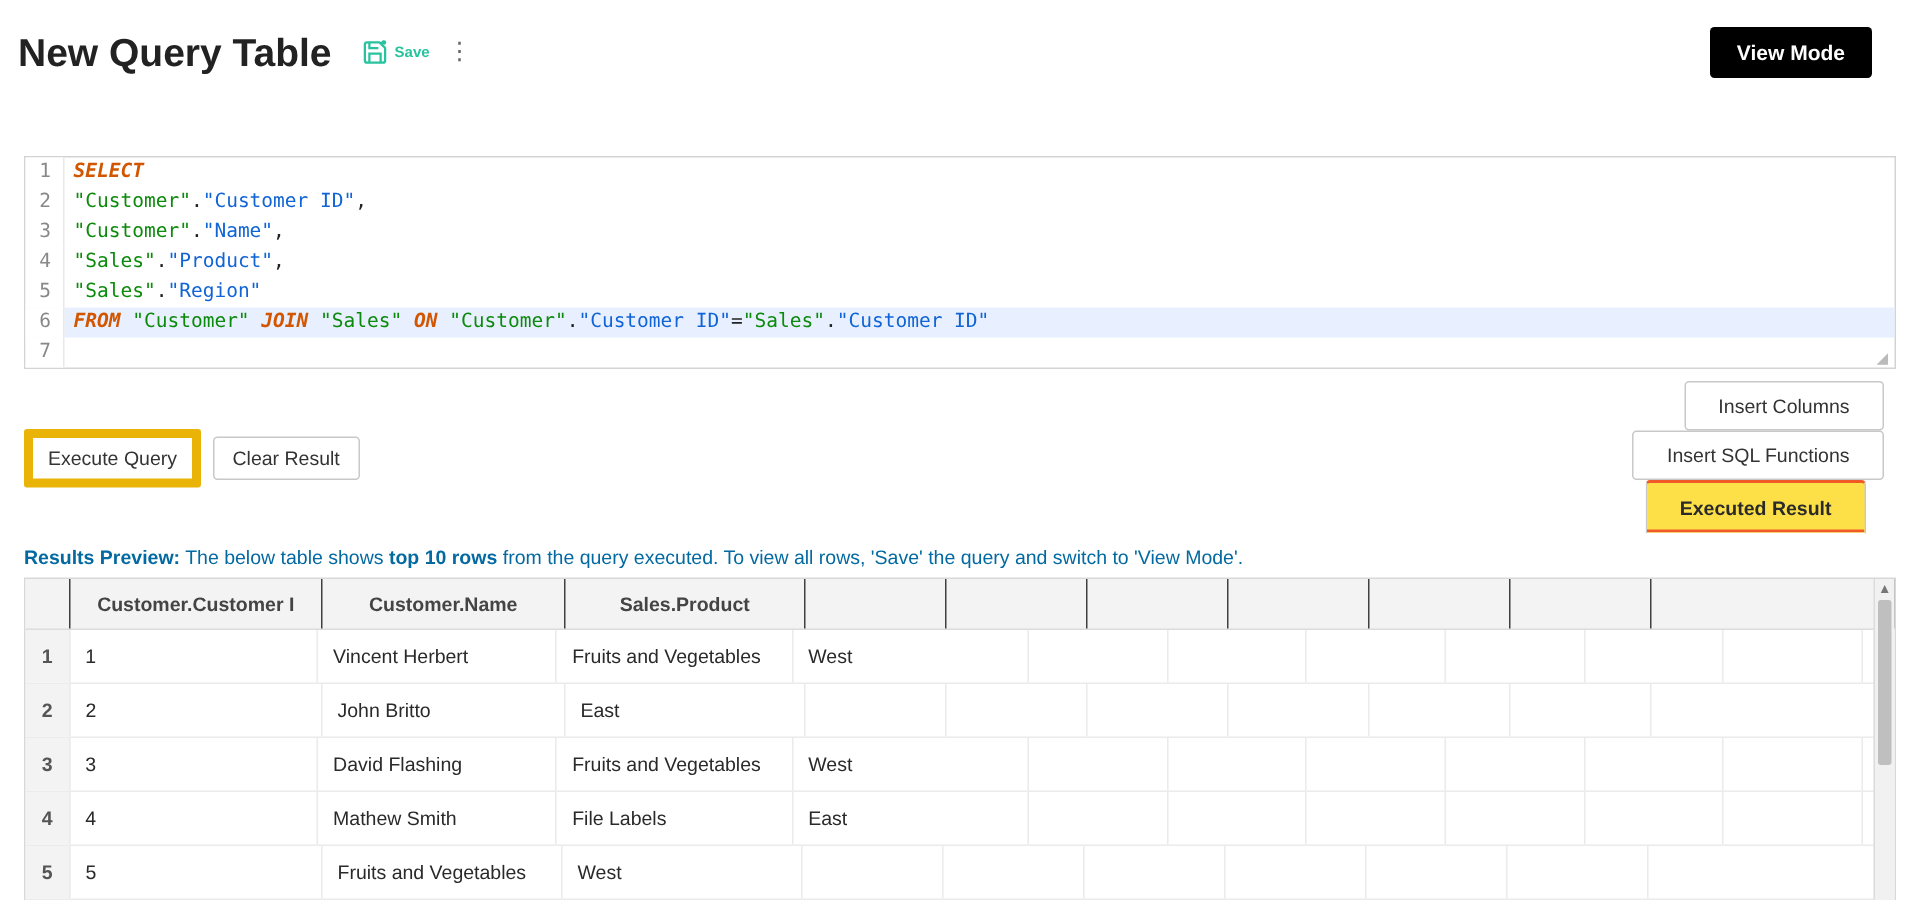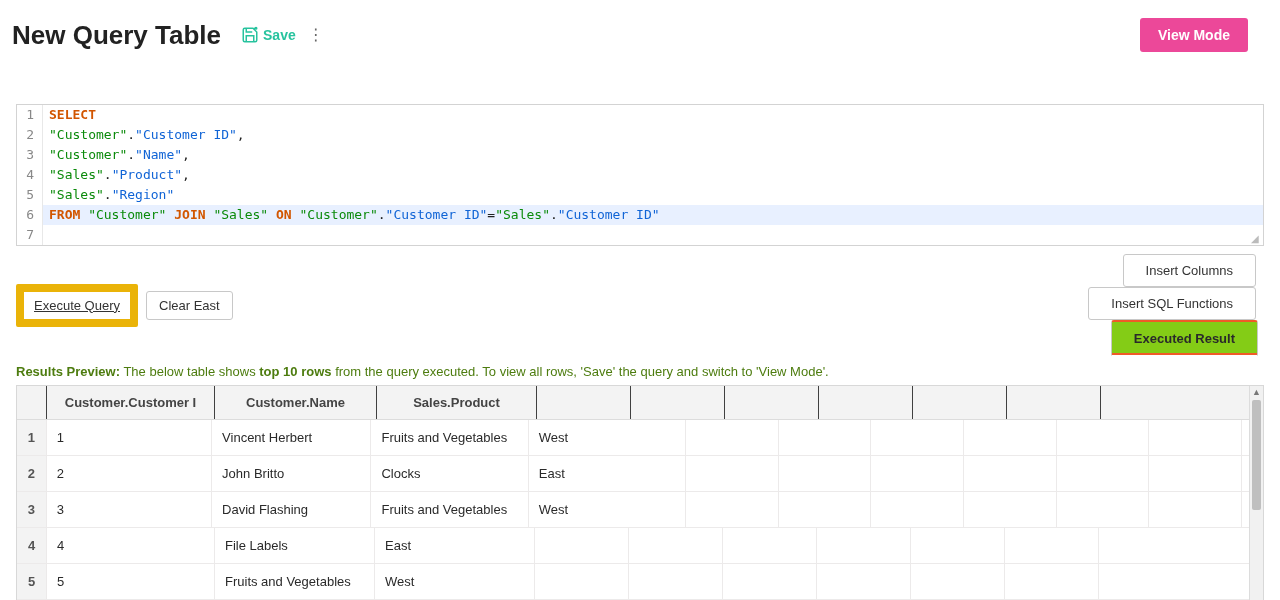--- a/index.html
+++ b/index.html
@@ -20,34 +20,34 @@
     font-size: 26px;
     font-weight: 700;
     color: #222;
     margin-right: 20px;
   }
   .save-group {
     display: inline-flex;
     align-items: center;
     color: #27c39e;
     font-weight: 600;
-    font-size: 14px;
+    font-size: 10px;
     cursor: pointer;
   }
   .save-group svg { margin-right: 4px; }
   .more-icon {
     margin-left: 12px;
     color: #666;
     cursor: pointer;
     font-size: 16px;
     line-height: 1;
   }
   .spacer { flex: 1; }
   .view-mode-btn {
-    background: #ec4899;
+    background: #000000;
     color: #fff;
     border: none;
     padding: 9px 18px;
     font-size: 14px;
     font-weight: 600;
     border-radius: 3px;
     cursor: pointer;
   }
   .editor-wrap {
     margin: 46px 16px 0 16px;
@@ -69,21 +69,21 @@
     padding-right: 8px;
     color: #888;
     background: #fff;
     border-right: 1px solid #e8e8e8;
     user-select: none;
   }
   .code {
     padding-left: 6px;
     flex: 1;
   }
-  .kw-orange { color: #d25500; font-weight: 600; }
+  .kw-orange { color: #d25500; font-weight: 600; font-style: italic; }
   .str-green { color: #0b8a0b; }
   .punct { color: #222; }
   .field-blue { color: #1064d6; }
   .active-line { background: #e8f0ff; }
   .resize-grip {
     position: absolute;
     right: 2px;
     bottom: 2px;
     width: 10px;
     height: 10px;
@@ -100,57 +100,56 @@
     border: 1px solid #c8c8c8;
     background: #fff;
     padding: 6px 12px;
     font-size: 13px;
     border-radius: 3px;
     cursor: pointer;
     margin-right: 8px;
     color: #333;
   }
   .btn.exec {
-    border: 8px solid #eab308;
+    border: 6px solid #eab308;
     border-radius: 2px;
     padding: 6px 10px;
-    text-decoration: underline;
   }
   .btn.wide { padding: 8px 22px; }
   .tab {
     border: 1px solid #c8c8c8;
     border-bottom: none;
     padding: 9px 22px;
     font-size: 13px;
     font-weight: 700;
     border-radius: 3px 3px 0 0;
     cursor: pointer;
     position: relative;
-    background: #84cc16;
-    margin-right: 6px;
+    background: #fde047;
+    margin-right: 20px;
     color: #555;
   }
   .tab.active {
     color: #2a2a2a;
     box-shadow: 0 -2px 0 #f05a28 inset, 0 3px 0 #fff;
     border-top: 2px solid #f05a28;
     border-bottom: 1px solid #fff;
     z-index: 2;
     font-weight: 700;
   }
   .tabs-right {
     display: flex;
     align-items: flex-end;
     margin-left: auto;
     flex-direction: column;
   }
   .results-hdr {
     margin: 8px 16px 6px 16px;
     font-size: 13px;
-    color: #4d7c0f;
+    color: #0369a1;
   }
   .results-hdr b { font-weight: 700; }
   .grid-wrap {
     margin: 0 16px 0 16px;
     border: 1px solid #d8d8d8;
     position: relative;
   }
   .grid-head {
     display: flex;
     background: #f3f3f3;
@@ -264,21 +263,21 @@
       <div class="cm-line"><div class="gutter">4</div><div class="code"><span class="str-green">"Sales"</span><span class="punct">.</span><span class="field-blue">"Product"</span><span class="punct">,</span></div></div>
       <div class="cm-line"><div class="gutter">5</div><div class="code"><span class="str-green">"Sales"</span><span class="punct">.</span><span class="field-blue">"Region"</span></div></div>
       <div class="cm-line active-line"><div class="gutter">6</div><div class="code"><span class="kw-orange">FROM </span><span class="str-green">"Customer"</span><span class="kw-orange"> JOIN </span><span class="str-green">"Sales"</span><span class="kw-orange"> ON </span><span class="str-green">"Customer"</span><span class="punct">.</span><span class="field-blue">"Customer ID"</span><span class="punct">=</span><span class="str-green">"Sales"</span><span class="punct">.</span><span class="field-blue">"Customer ID"</span></div></div>
       <div class="cm-line"><div class="gutter">7</div><div class="code"></div></div>
     </div>
   <div class="resize-grip">◢</div>
 </div>
 
 <div class="toolbar">
   <button class="btn exec">Execute Query</button>
-  <button class="btn">Clear East</button>
+  <button class="btn">Clear Result</button>
   <div class="tabs-right">
     <button class="btn wide">Insert Columns</button>
     <button class="btn wide">Insert SQL Functions</button>
     <div class="tab active">Executed Result</div>
   </div>
 </div>
 
 <div class="results-hdr">
   <b>Results Preview:</b><span> The below table shows </span><b>top 10 rows</b><span> from the query executed. To view all rows, 'Save' the query and switch to 'View Mode'.</span>
 </div>
@@ -309,21 +308,20 @@
         <div class="gb-cell cextra"></div>
         <div class="gb-cell cextra"></div>
         <div class="gb-cell cextra"></div>
         <div class="gb-cell cextra"></div>
         <div class="gb-cell" style="flex: 1 1 0%;"></div>
       </div>
       <div class="grid-row">
         <div class="gb-cell rownum c0">2</div>
         <div class="gb-cell c1">2</div>
         <div class="gb-cell c2">John Britto</div>
-        <div class="gb-cell c3">Clocks</div>
         <div class="gb-cell c4">East</div>
         <div class="gb-cell cextra"></div>
         <div class="gb-cell cextra"></div>
         <div class="gb-cell cextra"></div>
         <div class="gb-cell cextra"></div>
         <div class="gb-cell cextra"></div>
         <div class="gb-cell cextra"></div>
         <div class="gb-cell" style="flex: 1 1 0%;"></div>
       </div>
       <div class="grid-row">
@@ -336,20 +334,21 @@
         <div class="gb-cell cextra"></div>
         <div class="gb-cell cextra"></div>
         <div class="gb-cell cextra"></div>
         <div class="gb-cell cextra"></div>
         <div class="gb-cell cextra"></div>
         <div class="gb-cell" style="flex: 1 1 0%;"></div>
       </div>
       <div class="grid-row">
         <div class="gb-cell rownum c0">4</div>
         <div class="gb-cell c1">4</div>
+        <div class="gb-cell c2">Mathew Smith</div>
         <div class="gb-cell c3">File Labels</div>
         <div class="gb-cell c4">East</div>
         <div class="gb-cell cextra"></div>
         <div class="gb-cell cextra"></div>
         <div class="gb-cell cextra"></div>
         <div class="gb-cell cextra"></div>
         <div class="gb-cell cextra"></div>
         <div class="gb-cell cextra"></div>
         <div class="gb-cell" style="flex: 1 1 0%;"></div>
       </div>

